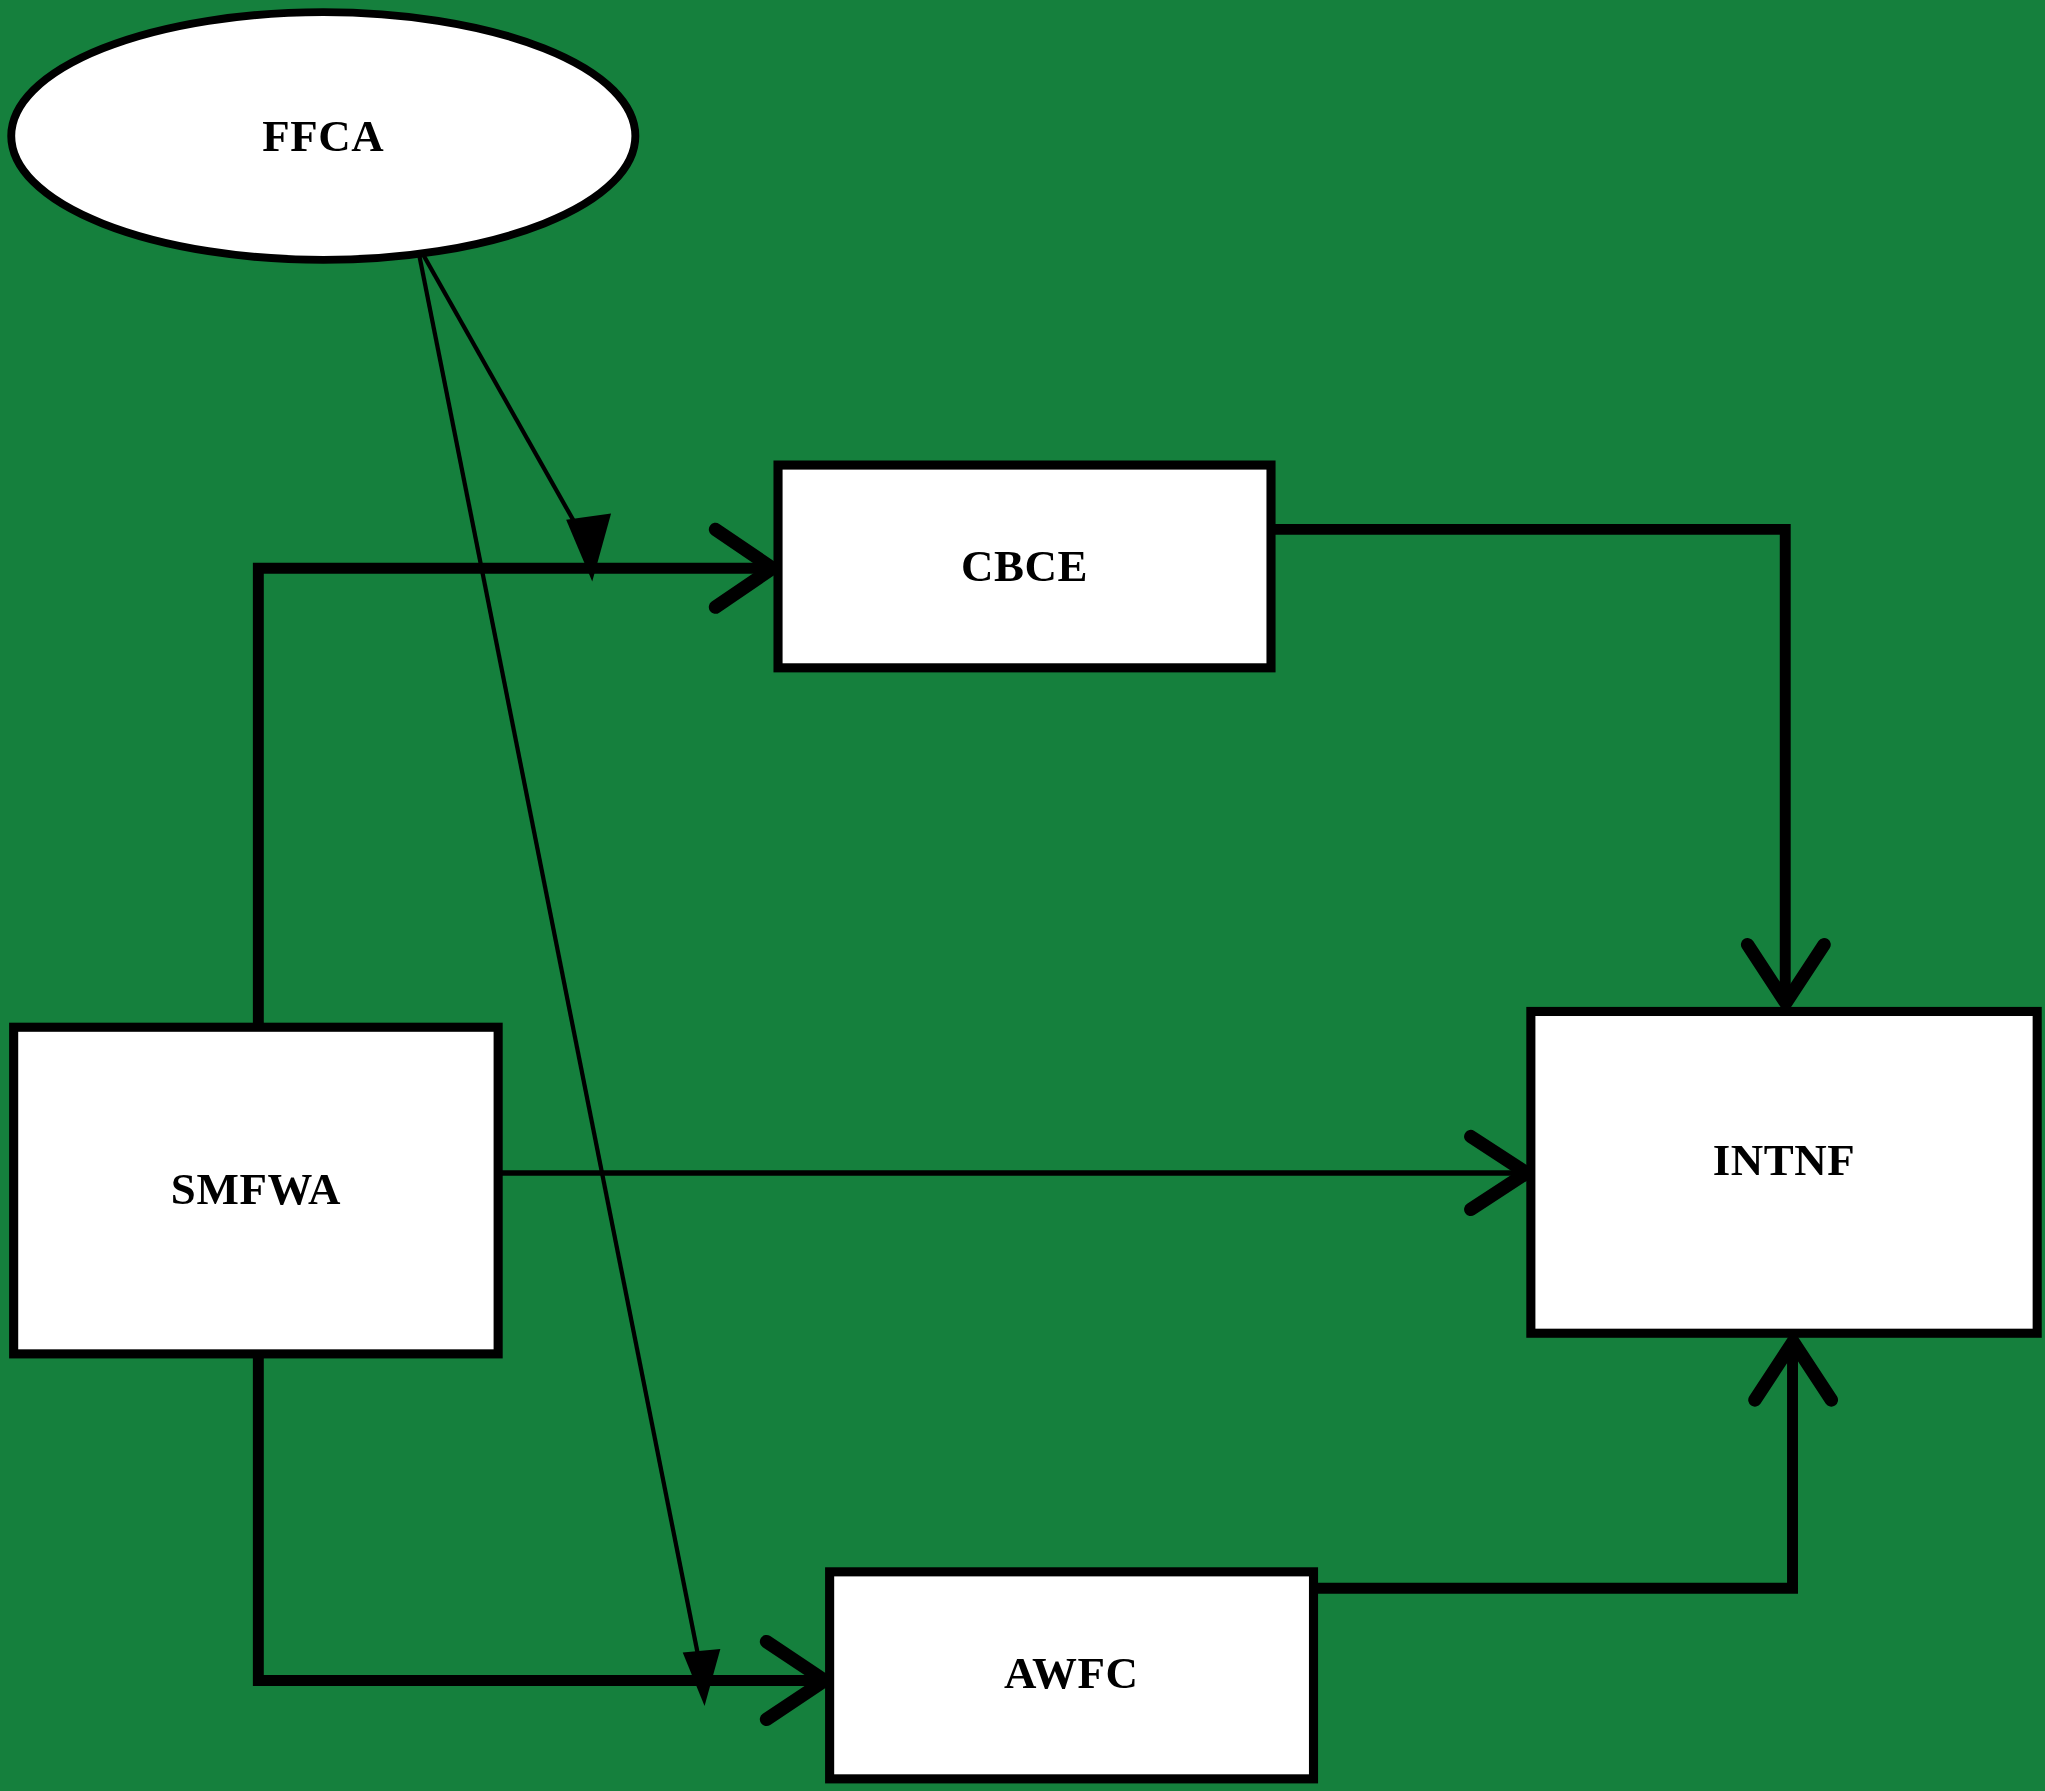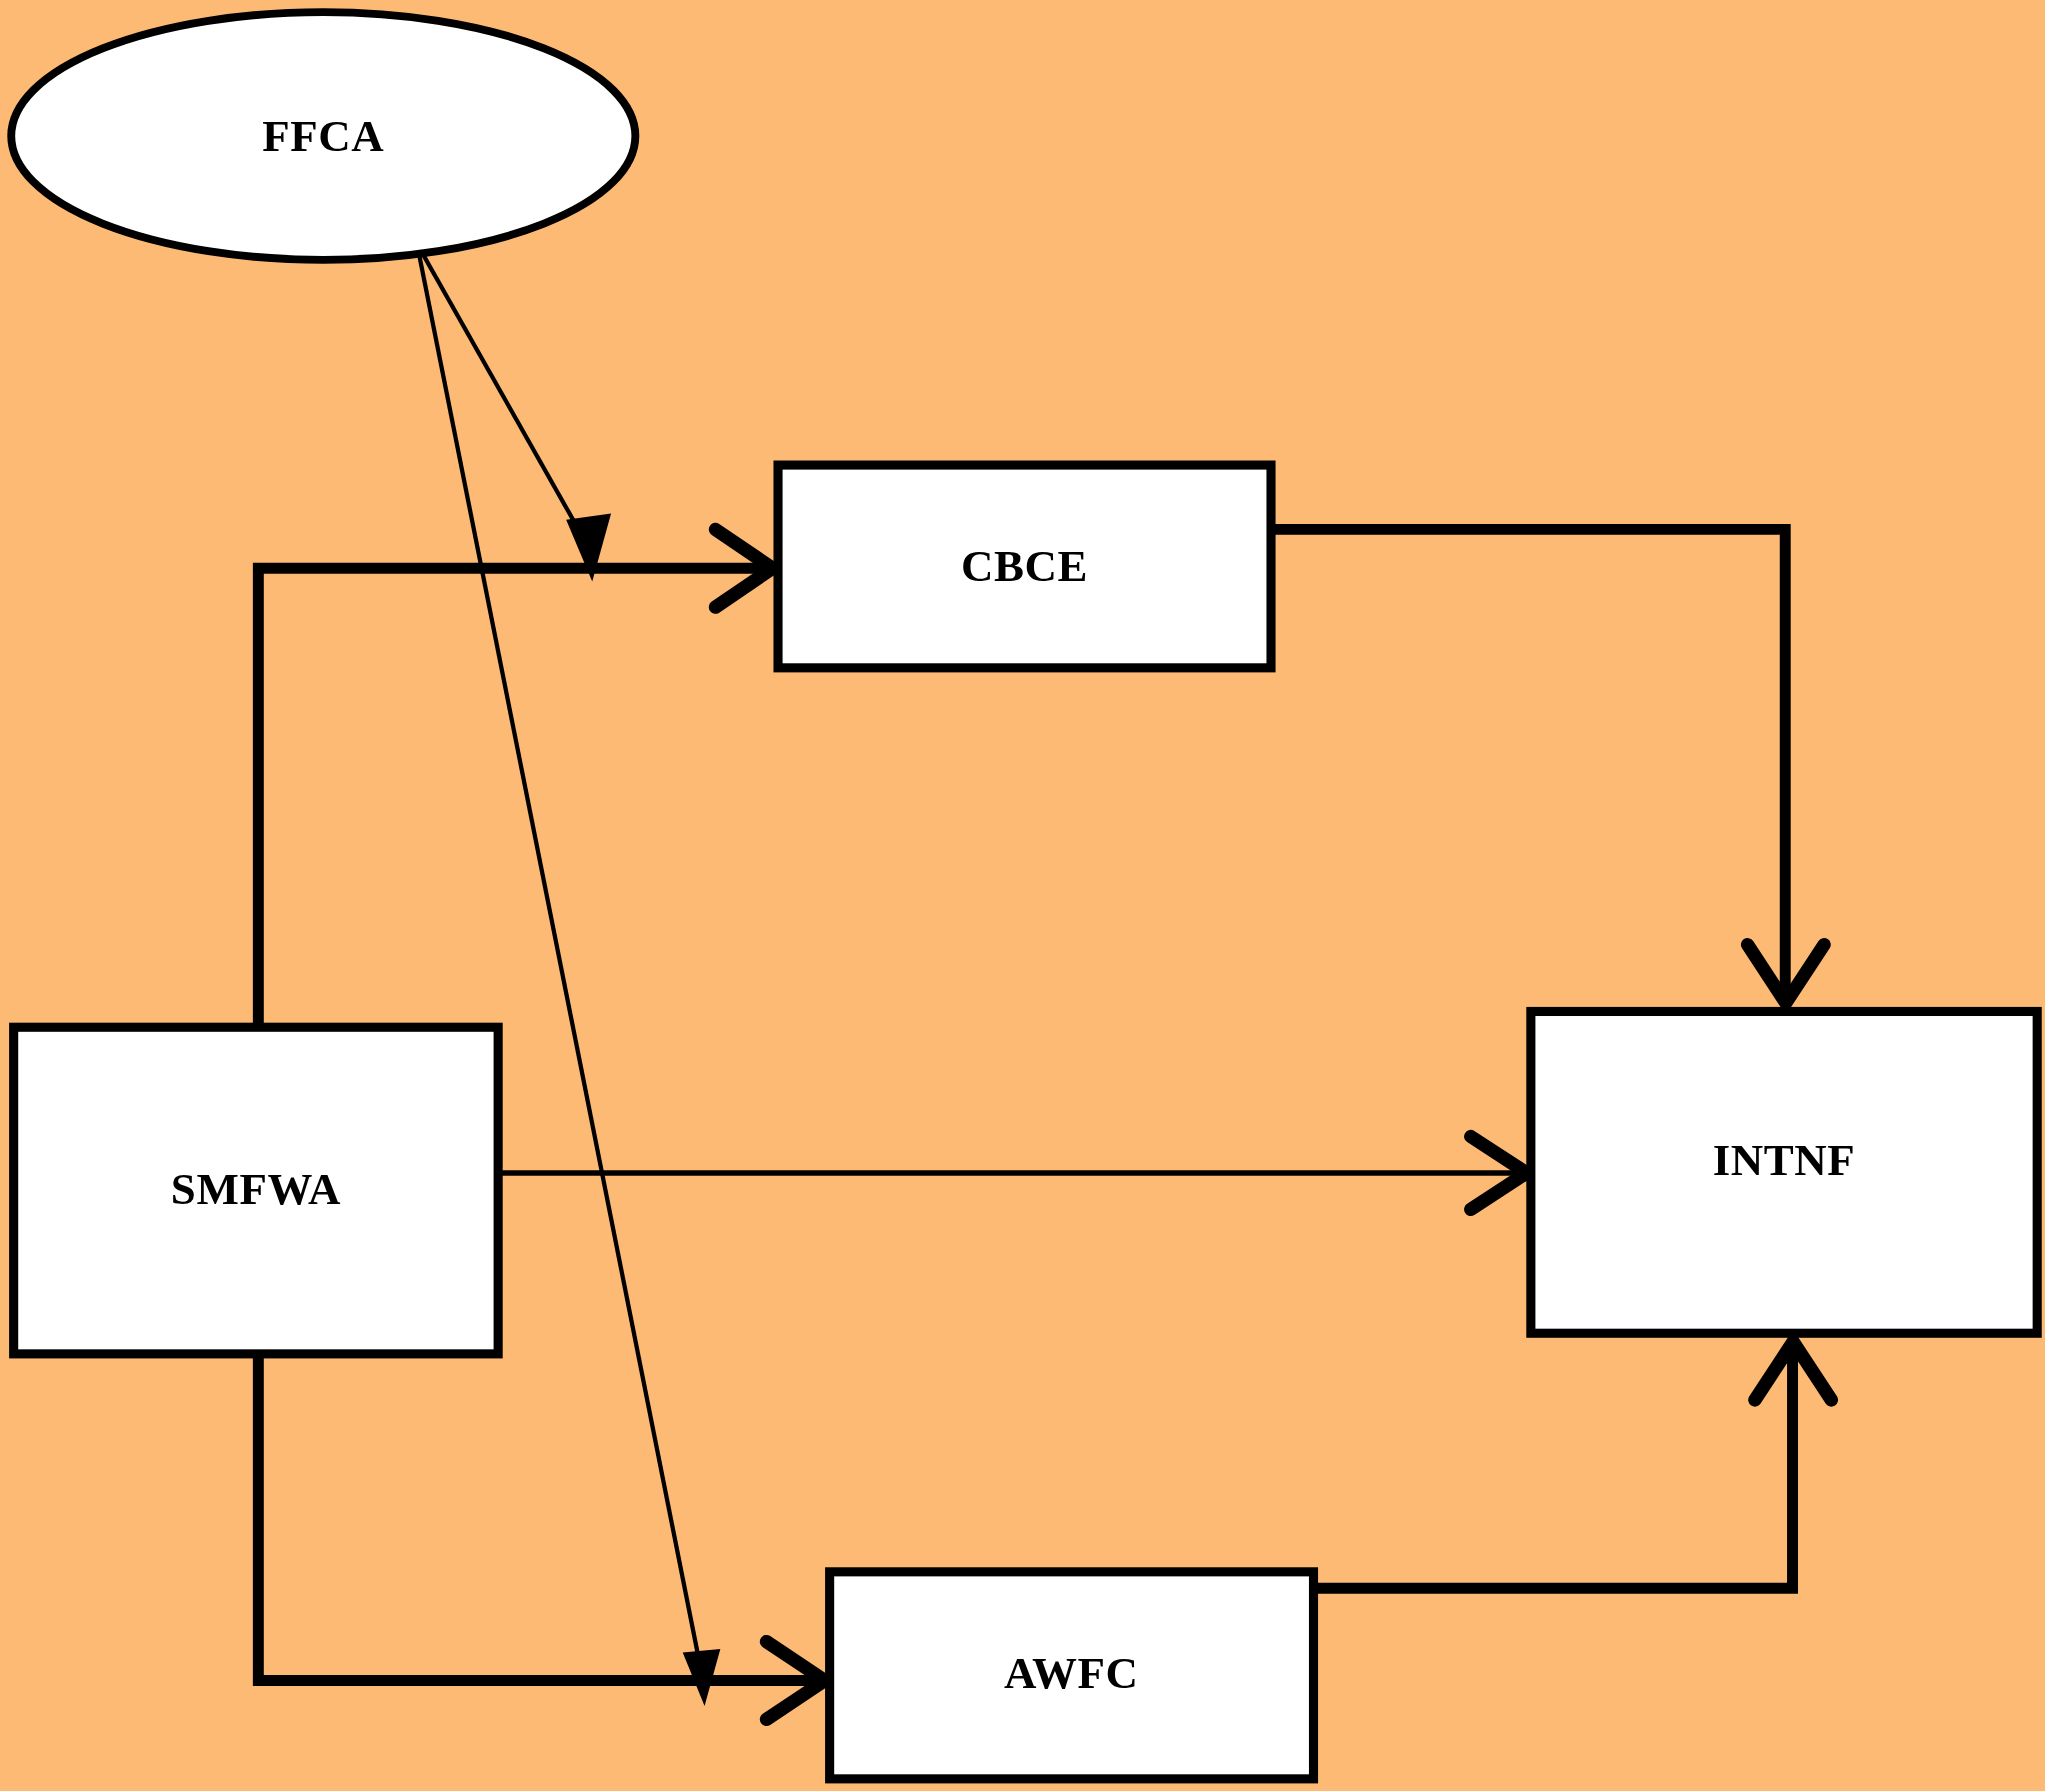--- a/index.html
+++ b/index.html
@@ -7,21 +7,21 @@
     padding: 0;
     background: #ffffff;
   }
   body {
     font-family: "Liberation Serif", "DejaVu Serif", serif;
   }
   #diagram-root {
     position: relative;
     width: 2046px;
     height: 1791px;
-    background: #fdba74;
+    background: #15803d;
     overflow: hidden;
   }
   svg.canvas {
     position: absolute;
     top: 0;
     left: 0;
     width: 2046px;
     height: 1791px;
     display: block;
   }

